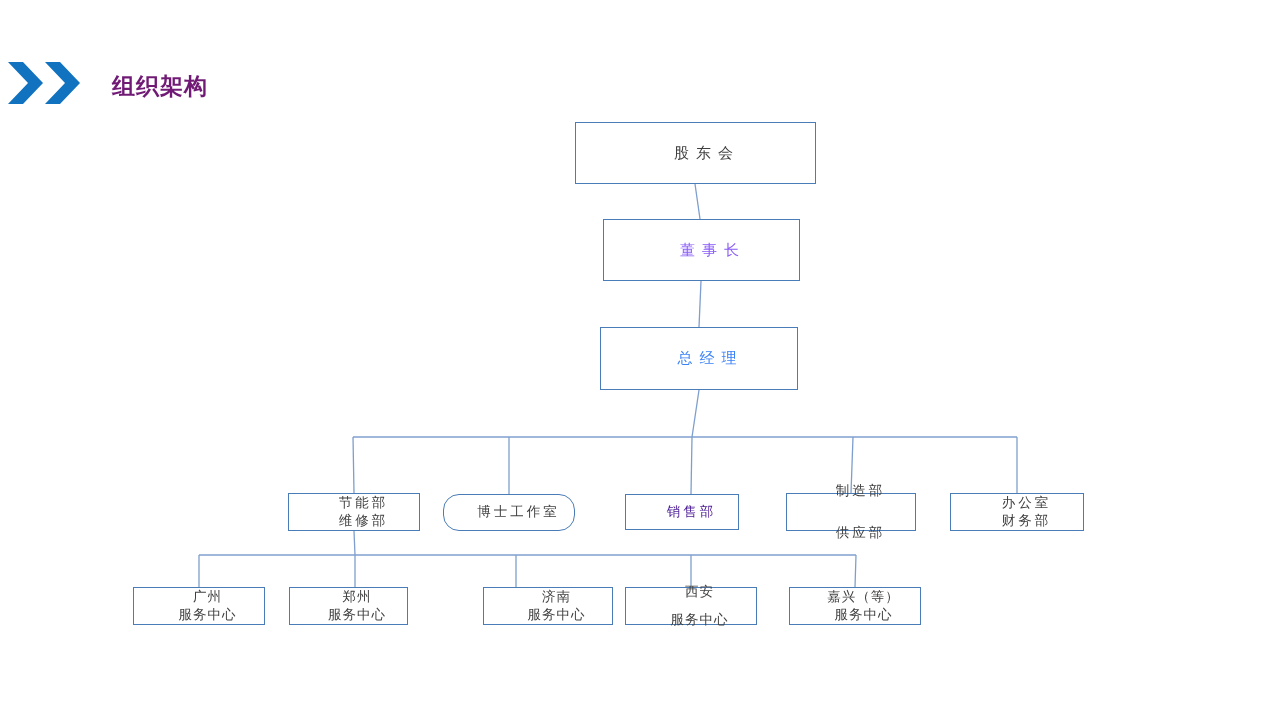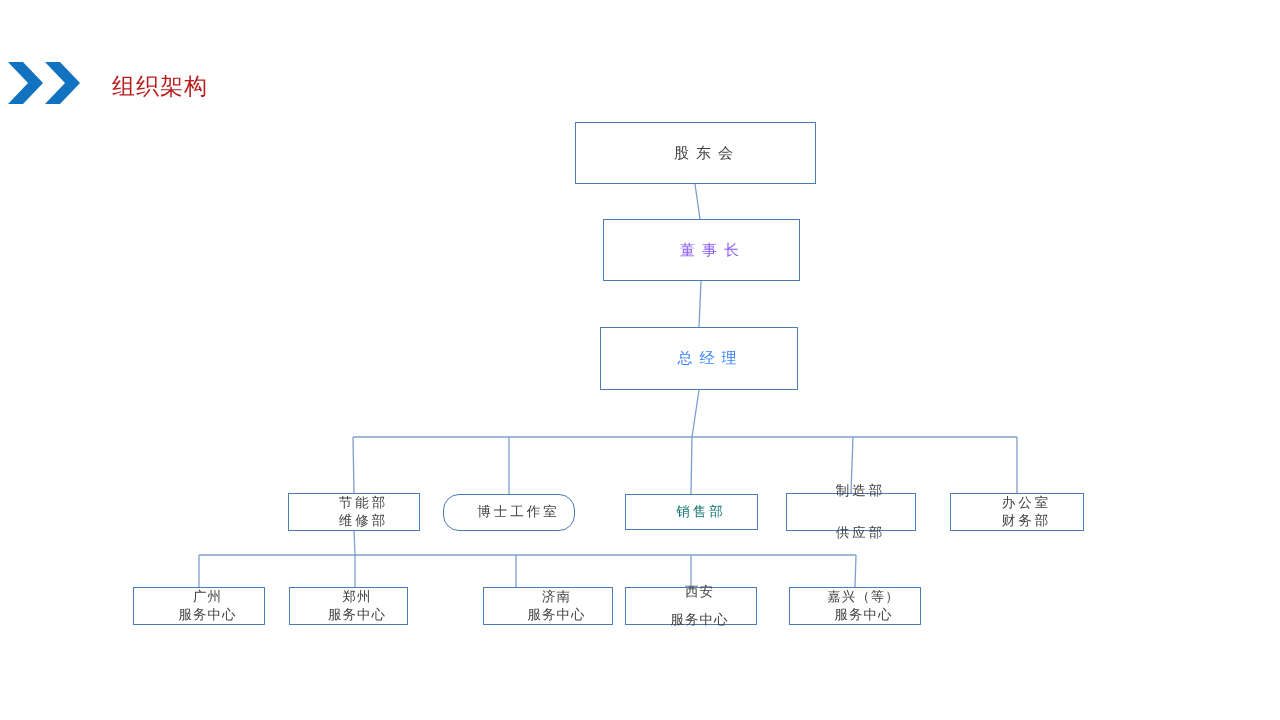--- a/index.html
+++ b/index.html
@@ -27,22 +27,22 @@
     left: 8px;
     top: 62px;
     width: 72px;
     height: 42px;
   }
   .page-title {
     position: absolute;
     left: 112px;
     top: 71px;
     font-size: 23px;
-    font-weight: normal;
-    color: #b91c1c;
+    font-weight: bold;
+    color: #701a75;
     letter-spacing: 1px;
     text-align: right;
   }
   .org-chart {
     position: absolute;
     left: 0;
     top: 0;
     width: 1280px;
     height: 720px;
   }
@@ -115,21 +115,21 @@
       <div class="node tier-top" style="left: 600px; top: 327px; width: 198px; height: 63px; border-color: rgb(74, 124, 183); color: #3b82f6;">
         <div class="node-line">总经理</div>
       </div>
       <div class="node tier-mid" style="left: 288px; top: 493px; width: 132px; height: 38px; border-color: rgb(74, 124, 183); color: rgb(63, 63, 63);">
         <div class="node-line">节能部</div>
         <div class="node-line">维修部</div>
       </div>
       <div class="node tier-mid" style="left: 443px; top: 494px; width: 132px; height: 37px; border-color: rgb(74, 124, 183); color: rgb(63, 63, 63); border-radius: 16px;">
         <div class="node-line">博士工作室</div>
       </div>
-      <div class="node tier-mid" style="left: 625px; top: 494px; width: 133px; height: 36px; border-color: rgb(74, 124, 183); color: #0f766e;">
+      <div class="node tier-mid" style="left: 625px; top: 494px; width: 114px; height: 36px; border-color: rgb(74, 124, 183); color: #4c1d95;">
         <div class="node-line">销售部</div>
       </div>
       <div class="node tier-mid" style="left: 786px; top: 493px; width: 130px; height: 38px; border-color: rgb(74, 124, 183); color: rgb(63, 63, 63); gap: 24px;">
         <div class="node-line">制造部</div>
         <div class="node-line">供应部</div>
       </div>
       <div class="node tier-mid" style="left: 950px; top: 493px; width: 134px; height: 38px; border-color: rgb(74, 124, 183); color: rgb(63, 63, 63);">
         <div class="node-line">办公室</div>
         <div class="node-line">财务部</div>
       </div>

